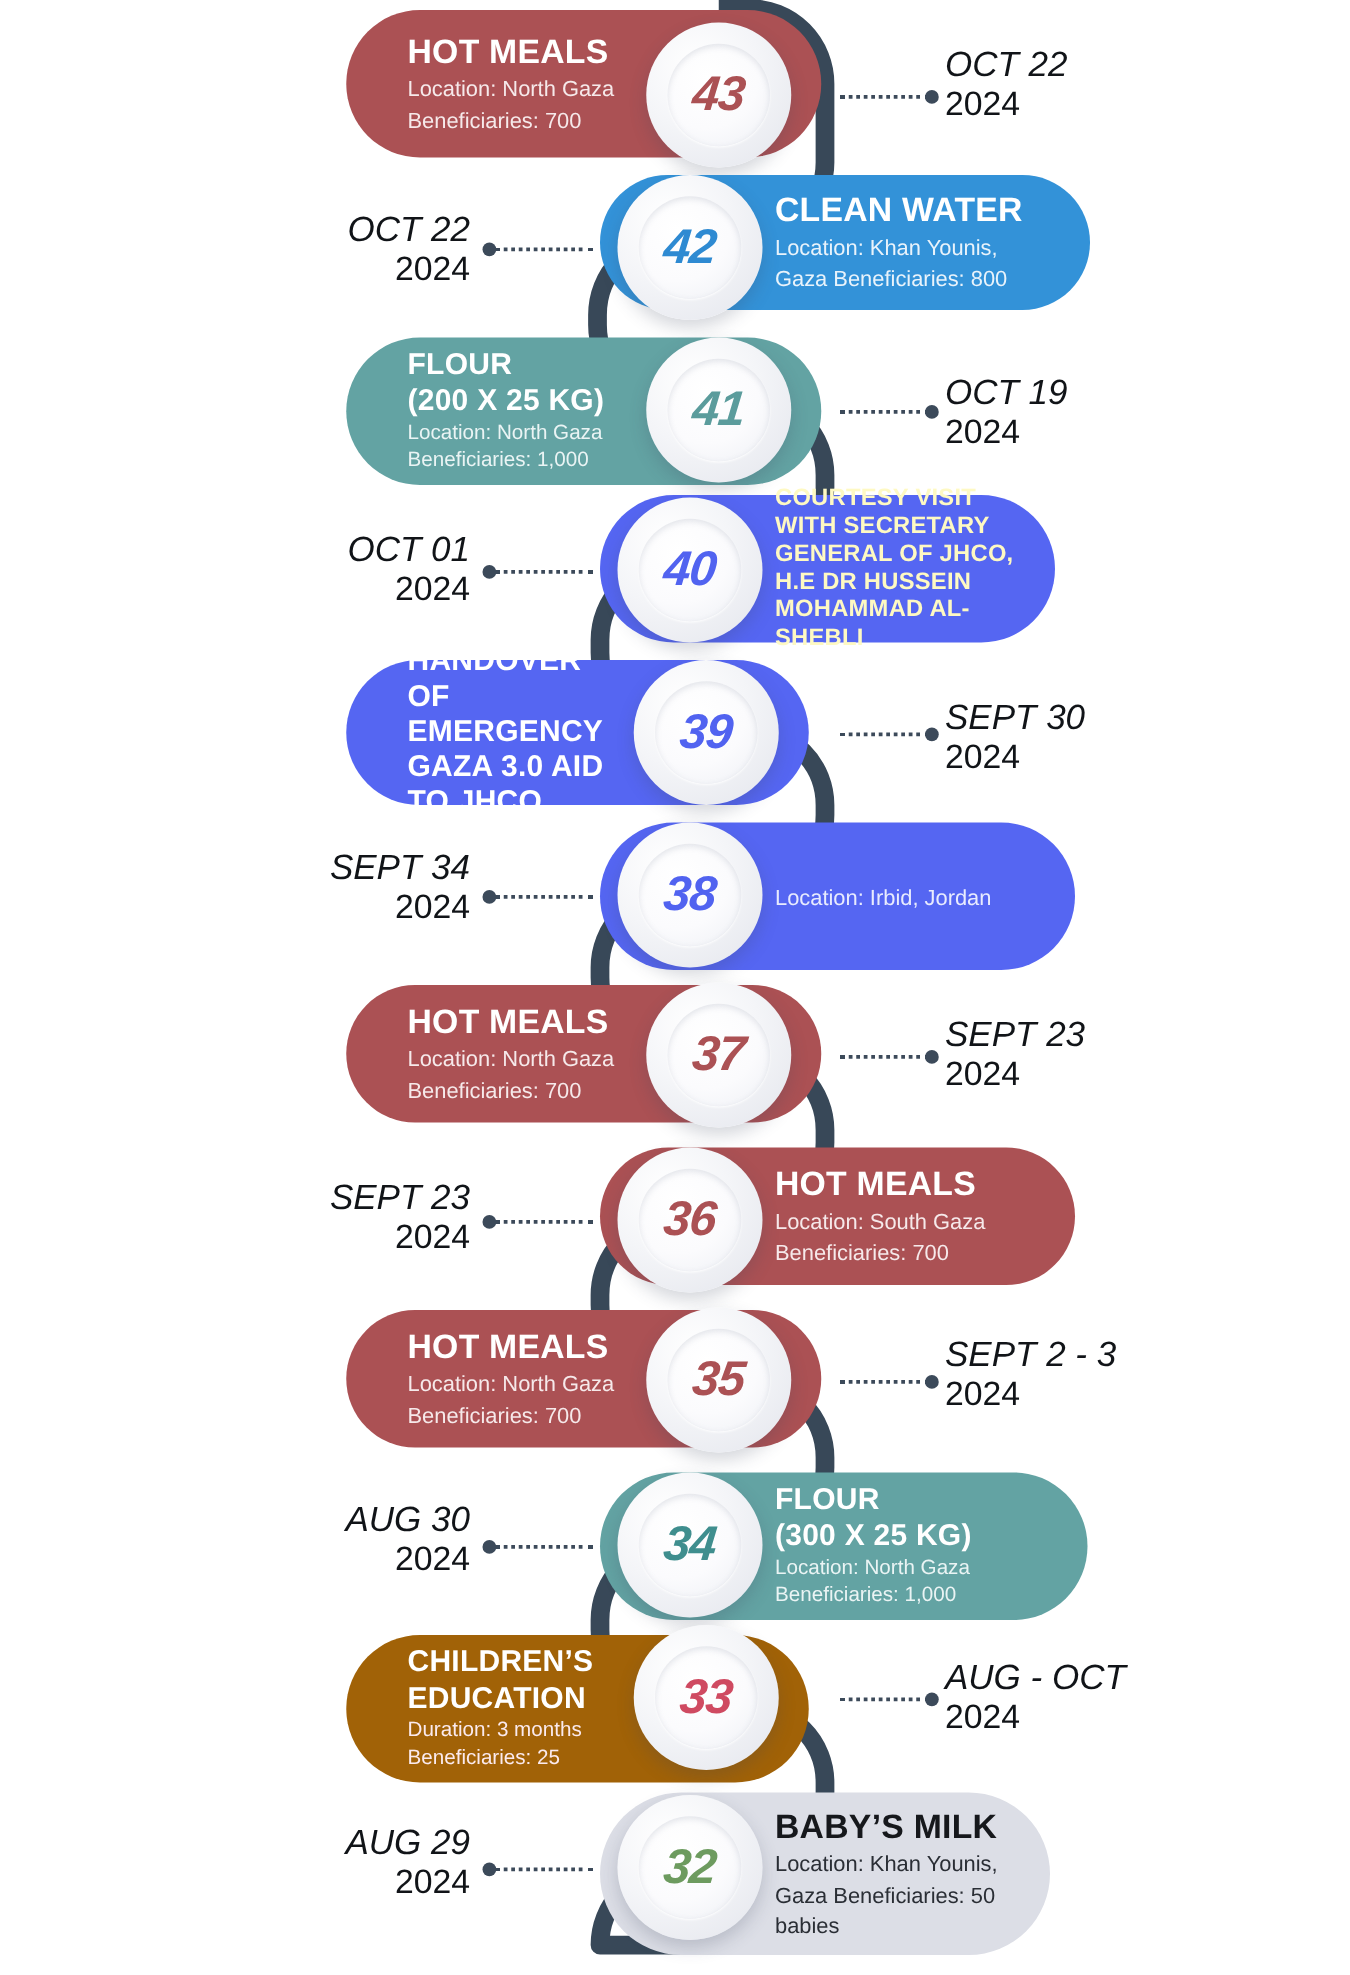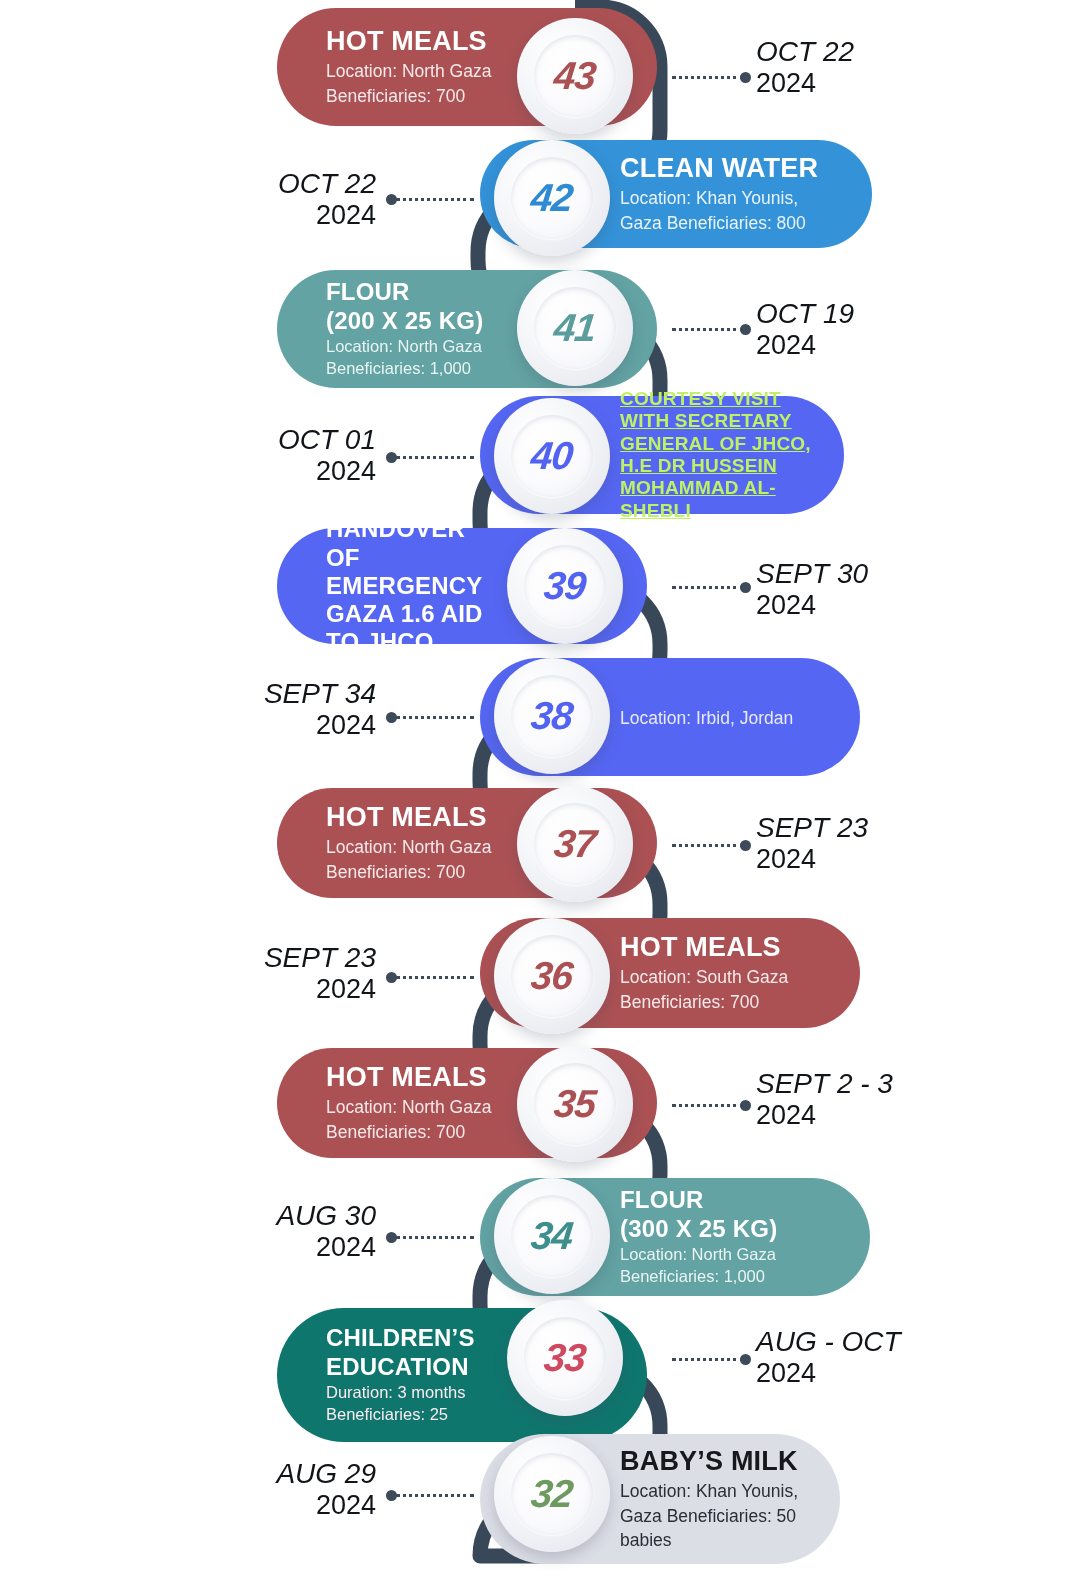--- a/index.html
+++ b/index.html
@@ -225,37 +225,37 @@
       <div class="leader" style="top: 58px; left: 672px; width: 72px;"></div>
       <div class="leader-dot" style="top: 54px; left: 740px;"></div>
       <div class="date on-right" style="top: 28px; left: 756px;">
         <div class="d1">OCT 19</div>
         <div class="d2">2024</div>
       </div>
     </div>
     <div class="row" style="top: 396px; height: 118px;">
       <div class="pill right" style="top: 0px; height: 118px; width: 364px; background: rgb(85, 102, 242);">
         <div class="pill-inner">
-          <div class="title t-sm" style="color: #bef264; text-decoration: underline;">COURTESY VISIT WITH SECRETARY GENERAL OF JHCO, H.E DR HUSSEIN MOHAMMAD AL-SHEBLI</div>
+          <div class="title t-sm" style="color: #fef9c3;">COURTESY VISIT WITH SECRETARY GENERAL OF JHCO, H.E DR HUSSEIN MOHAMMAD AL-SHEBLI</div>
         </div>
       </div>
       <div class="badge" style="top: 2px; left: 494px;">
         <span class="badge-num" style="color: rgb(81, 99, 240);">40</span>
       </div>
       <div class="leader" style="top: 60px; left: 396px; width: 78px;"></div>
       <div class="leader-dot" style="top: 56px; left: 386px;"></div>
       <div class="date on-left" style="top: 28px; left: 0px; width: 376px; padding-right: 0px;">
         <div class="d1">OCT 01</div>
         <div class="d2">2024</div>
       </div>
     </div>
     <div class="row" style="top: 528px; height: 116px;">
       <div class="pill left" style="top: 0px; height: 116px; width: 370px; background: rgb(85, 102, 242);">
         <div class="pill-inner">
-          <div class="title t-md" style="color: rgb(255, 255, 255);">HANDOVER OF EMERGENCY GAZA 1.6 AID TO JHCO</div>
+          <div class="title t-md" style="color: rgb(255, 255, 255);">HANDOVER OF EMERGENCY GAZA 3.0 AID TO JHCO</div>
         </div>
       </div>
       <div class="badge" style="top: 0px; left: 507px;">
         <span class="badge-num" style="color: rgb(81, 99, 240);">39</span>
       </div>
       <div class="leader" style="top: 58px; left: 672px; width: 72px;"></div>
       <div class="leader-dot" style="top: 54px; left: 740px;"></div>
       <div class="date on-right" style="top: 30px; left: 756px;">
         <div class="d1">SEPT 30</div>
         <div class="d2">2024</div>
@@ -344,21 +344,21 @@
         <span class="badge-num" style="color: rgb(63, 142, 142);">34</span>
       </div>
       <div class="leader" style="top: 58px; left: 396px; width: 78px;"></div>
       <div class="leader-dot" style="top: 54px; left: 386px;"></div>
       <div class="date on-left" style="top: 22px; left: 0px; width: 376px; padding-right: 0px;">
         <div class="d1">AUG 30</div>
         <div class="d2">2024</div>
       </div>
     </div>
     <div class="row" style="top: 1308px; height: 118px;">
-      <div class="pill left" style="top: 0px; height: 134px; width: 370px; background: #0f766e;">
+      <div class="pill left" style="top: 0px; height: 118px; width: 370px; background: #a16207;">
         <div class="pill-inner">
           <div class="title t-md" style="color: rgb(255, 255, 255);">CHILDREN’S EDUCATION</div>
           <div class="sub s-15" style="color: rgb(251, 234, 238);">Duration: 3 months</div>
           <div class="sub s-15" style="color: rgb(251, 234, 238);">Beneficiaries: 25</div>
         </div>
       </div>
       <div class="badge" style="top: -8px; left: 507px;">
         <span class="badge-num" style="color: rgb(207, 74, 97);">33</span>
       </div>
       <div class="leader" style="top: 50px; left: 672px; width: 72px;"></div>

